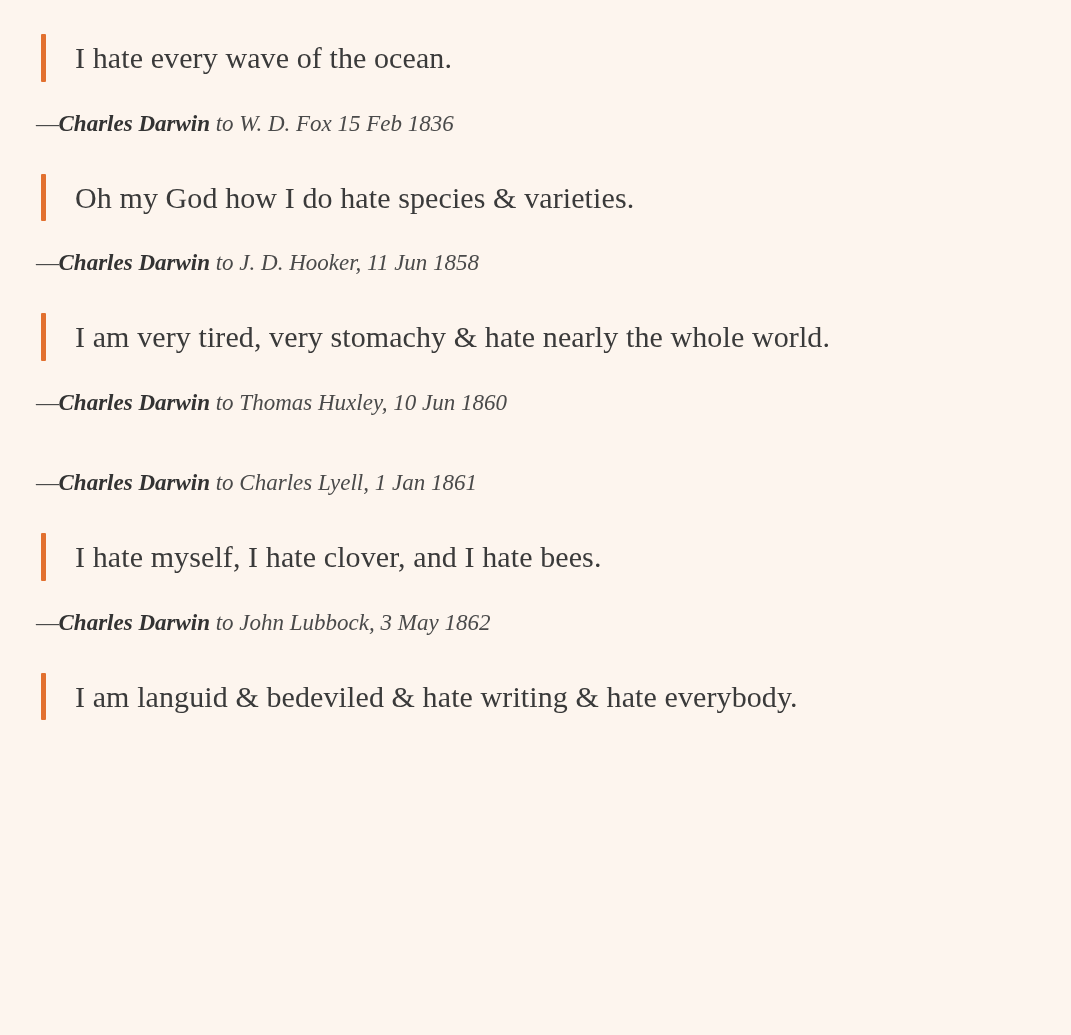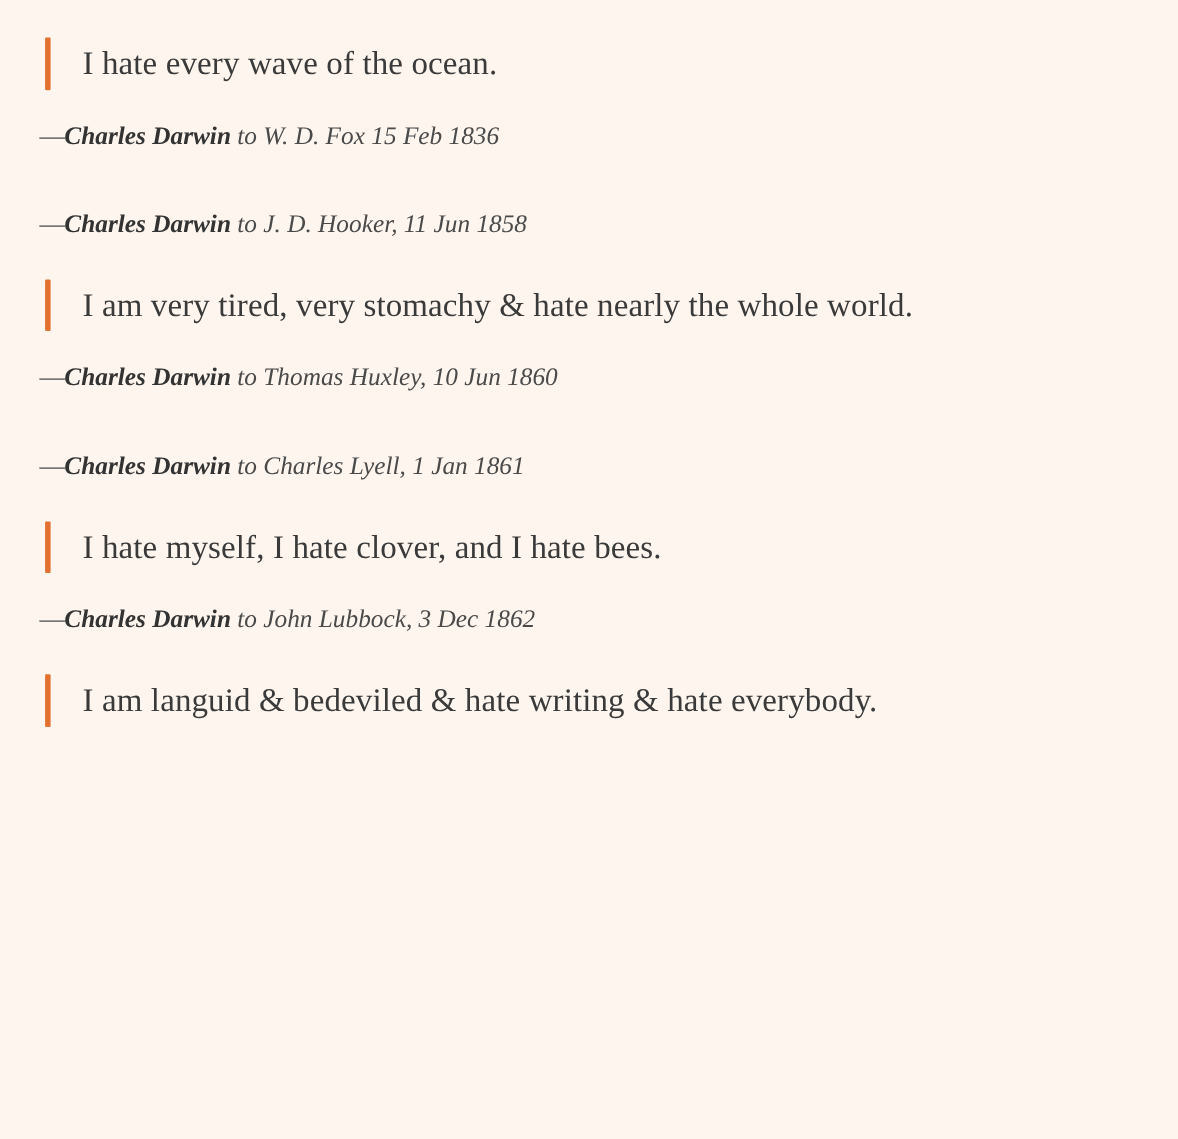--- a/index.html
+++ b/index.html
@@ -78,20 +78,24 @@
     <div class="quote-row">
       <div class="quote-bar"></div>
       <div class="quote-text">I hate every wave of the ocean.</div>
     </div>
     <div class="attribution">
       <span class="dash">—</span><span class="who">Charles Darwin</span><span class="sep">&nbsp;</span><span class="rest">to</span><span class="sep">&nbsp;</span><span class="rest">W. D. Fox 15 Feb 1836</span>
     </div>
   </div>
 
   <div class="quote-block">
+    <div class="quote-row">
+      <div class="quote-bar"></div>
+      <div class="quote-text">Oh my God how I do hate species &amp; varieties.</div>
+    </div>
     <div class="attribution">
       <span class="dash">—</span><span class="who">Charles Darwin</span><span class="sep">&nbsp;</span><span class="rest">to</span><span class="sep">&nbsp;</span><span class="rest">J. D. Hooker, 11 Jun 1858</span>
     </div>
   </div>
 
   <div class="quote-block">
     <div class="quote-row">
       <div class="quote-bar"></div>
       <div class="quote-text">I am very tired, very stomachy &amp; hate nearly the whole world.</div>
     </div>
@@ -105,21 +109,21 @@
       <span class="dash">—</span><span class="who">Charles Darwin</span><span class="sep">&nbsp;</span><span class="rest">to</span><span class="sep">&nbsp;</span><span class="rest">Charles Lyell, 1 Jan 1861</span>
     </div>
   </div>
 
   <div class="quote-block">
     <div class="quote-row">
       <div class="quote-bar"></div>
       <div class="quote-text">I hate myself, I hate clover, and I hate bees.</div>
     </div>
     <div class="attribution">
-      <span class="dash">—</span><span class="who">Charles Darwin</span><span class="sep">&nbsp;</span><span class="rest">to</span><span class="sep">&nbsp;</span><span class="rest">John Lubbock, 3 Dec 1862</span>
+      <span class="dash">—</span><span class="who">Charles Darwin</span><span class="sep">&nbsp;</span><span class="rest">to</span><span class="sep">&nbsp;</span><span class="rest">John Lubbock, 3 May 1862</span>
     </div>
   </div>
 
   <div class="quote-block">
     <div class="quote-row">
       <div class="quote-bar"></div>
       <div class="quote-text">I am languid &amp; bedeviled &amp; hate writing &amp; hate everybody.</div>
     </div>
   </div>
 

